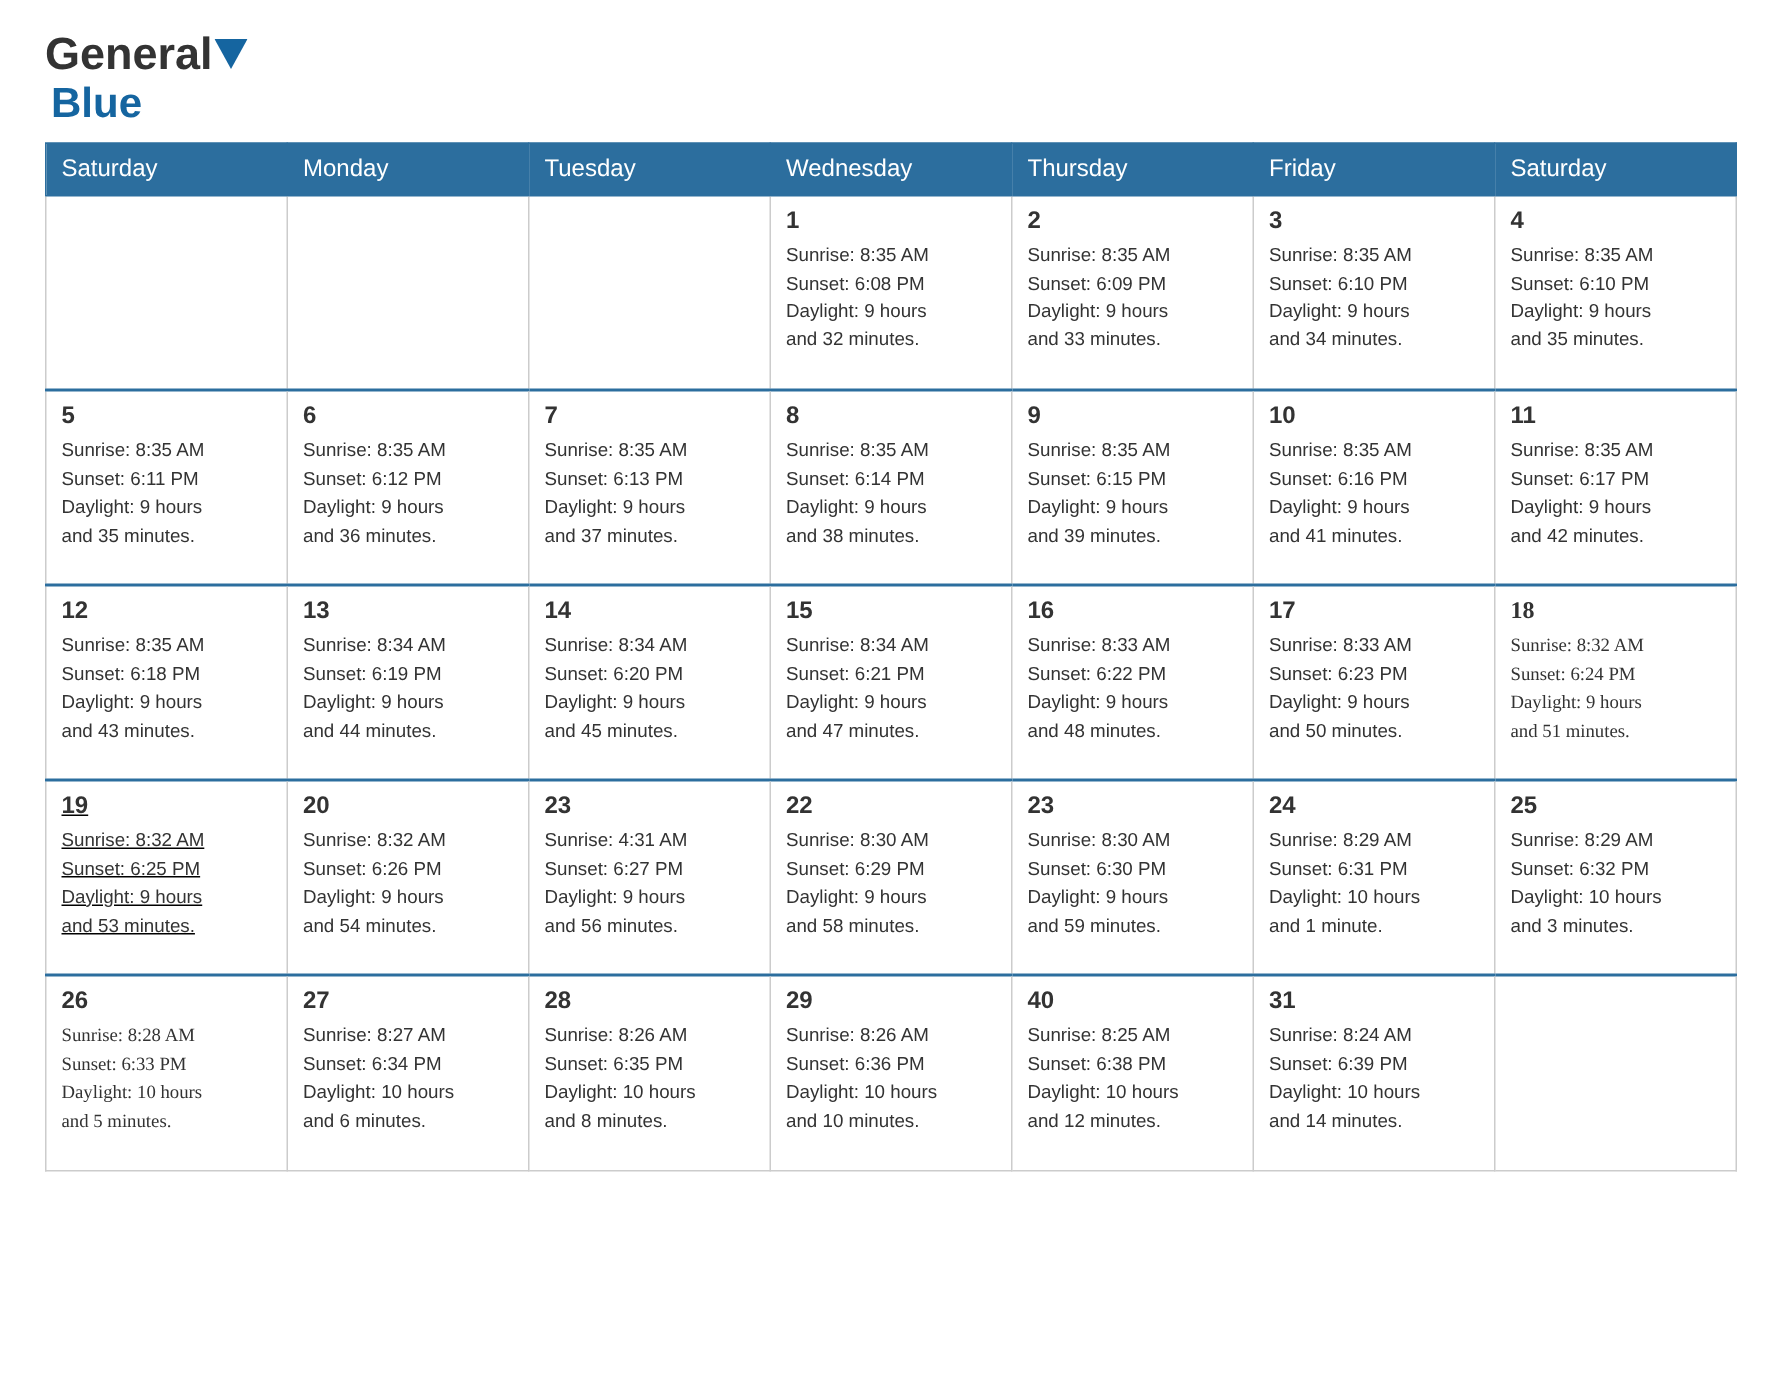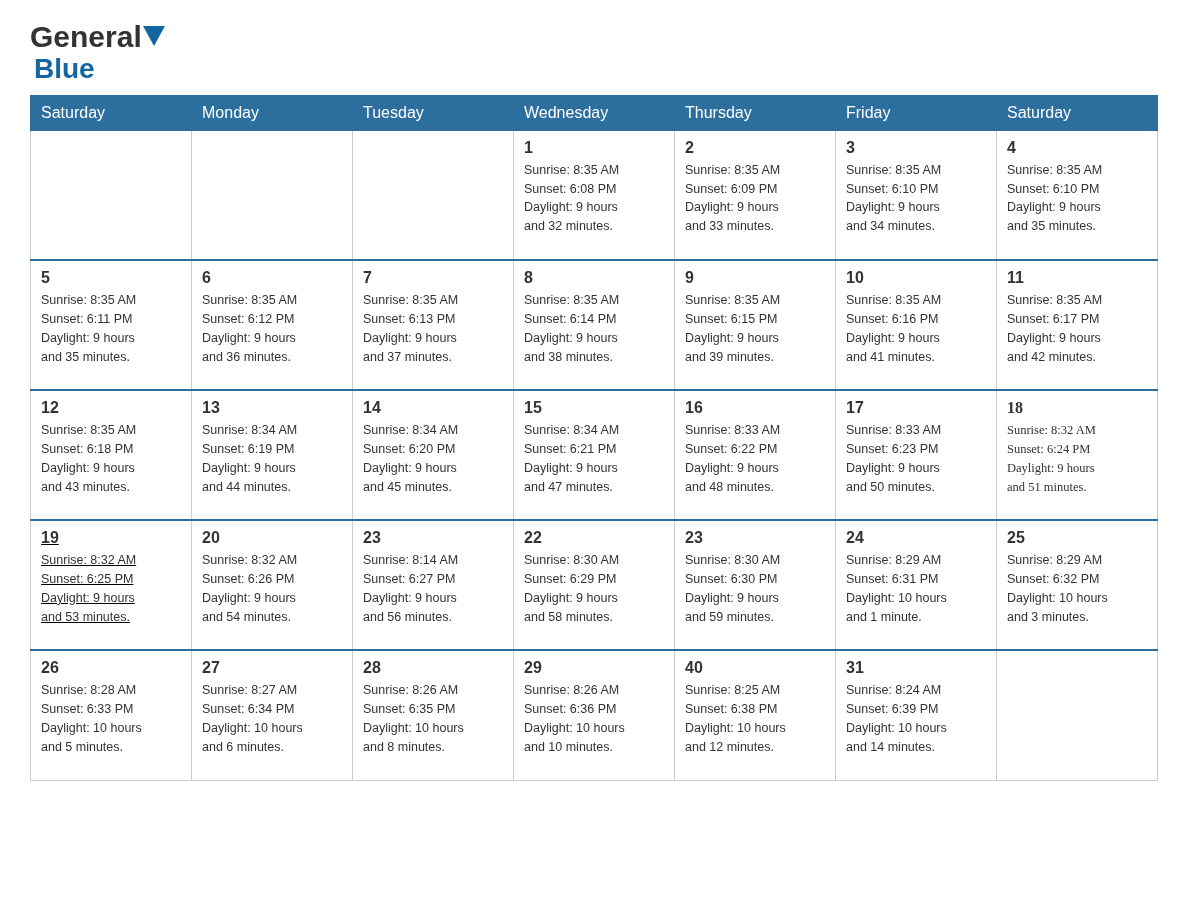--- a/index.html
+++ b/index.html
@@ -261,21 +261,21 @@
         </td>
         <td style="border-bottom: 2px solid rgb(44, 110, 158);">
           <span class="day-number">20</span>
           <div class="day-info" style="white-space: pre-line;">Sunrise: 8:32 AM
 Sunset: 6:26 PM
 Daylight: 9 hours
 and 54 minutes.</div>
         </td>
         <td style="border-bottom: 2px solid rgb(44, 110, 158);">
           <span class="day-number">23</span>
-          <div class="day-info" style="white-space: pre-line;">Sunrise: 8:14 AM
+          <div class="day-info" style="white-space: pre-line;">Sunrise: 4:31 AM
 Sunset: 6:27 PM
 Daylight: 9 hours
 and 56 minutes.</div>
         </td>
         <td style="border-bottom: 2px solid rgb(44, 110, 158);">
           <span class="day-number">22</span>
           <div class="day-info" style="white-space: pre-line;">Sunrise: 8:30 AM
 Sunset: 6:29 PM
 Daylight: 9 hours
 and 58 minutes.</div>
@@ -298,21 +298,21 @@
           <span class="day-number">25</span>
           <div class="day-info" style="white-space: pre-line;">Sunrise: 8:29 AM
 Sunset: 6:32 PM
 Daylight: 10 hours
 and 3 minutes.</div>
         </td>
       </tr>
       <tr>
         <td>
           <span class="day-number">26</span>
-          <div class="day-info" style="white-space: pre-line;">Sunrise: 8:28 AM
+          <div class="day-info" style="white-space: pre-line; font-family: Liberation Serif, serif;">Sunrise: 8:28 AM
 Sunset: 6:33 PM
 Daylight: 10 hours
 and 5 minutes.</div>
         </td>
         <td>
           <span class="day-number">27</span>
           <div class="day-info" style="white-space: pre-line;">Sunrise: 8:27 AM
 Sunset: 6:34 PM
 Daylight: 10 hours
 and 6 minutes.</div>

